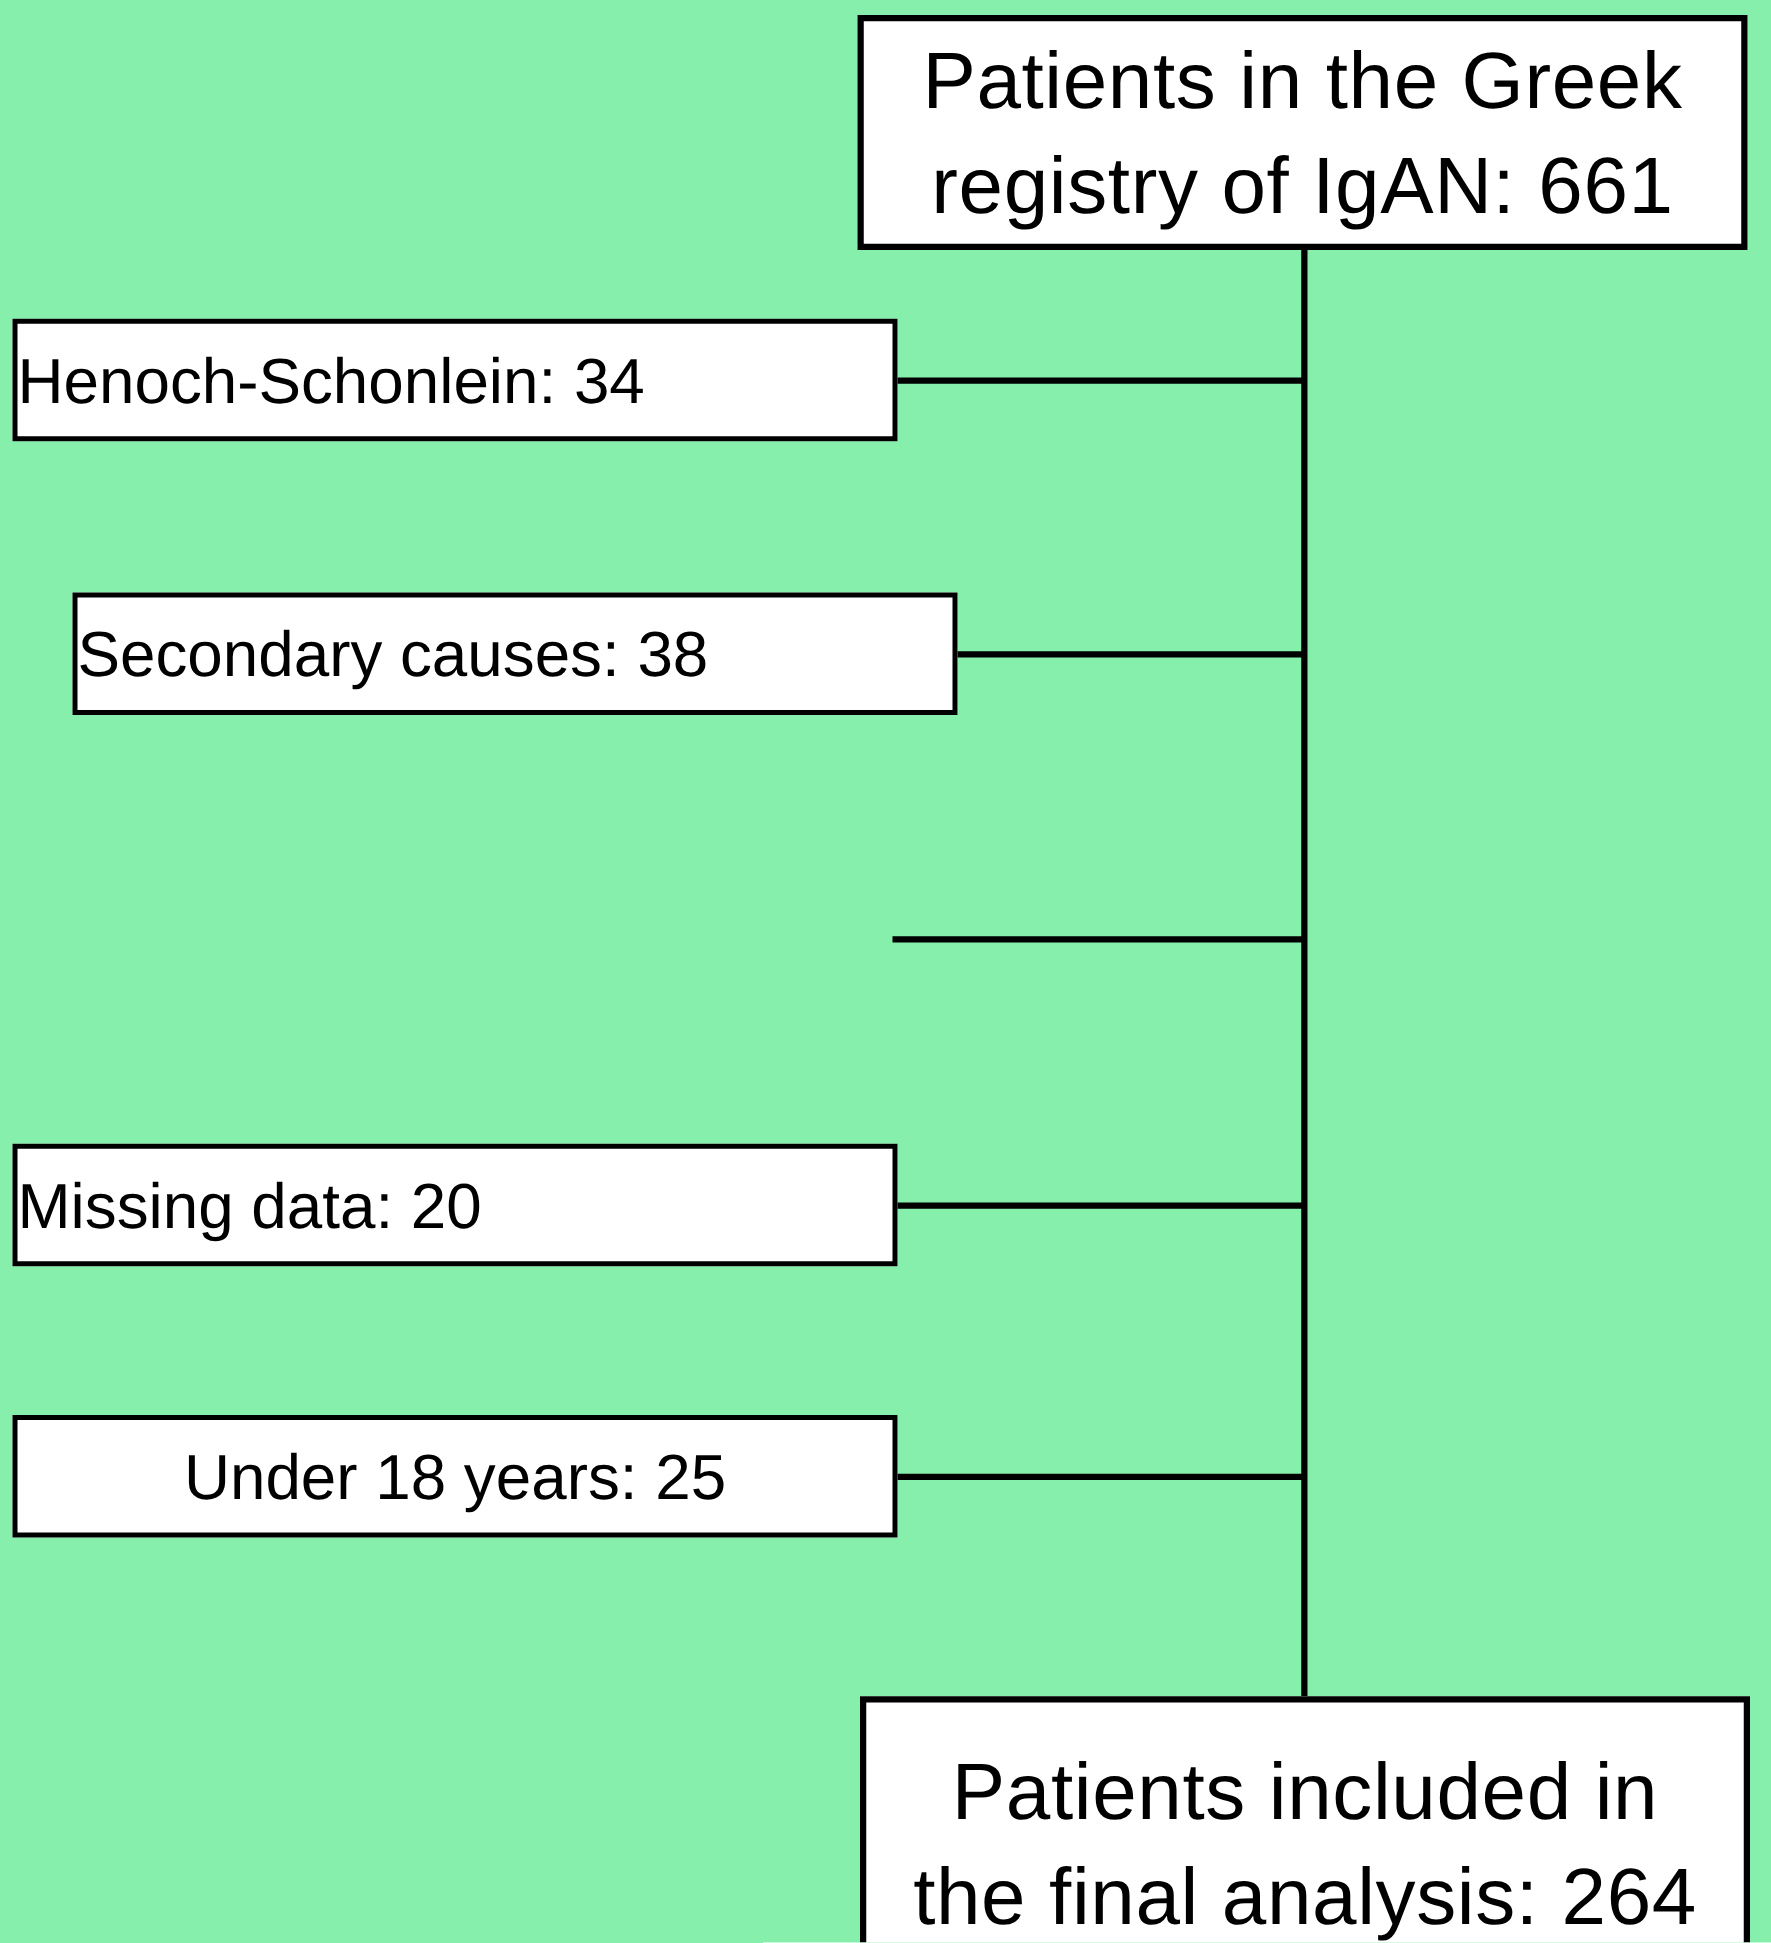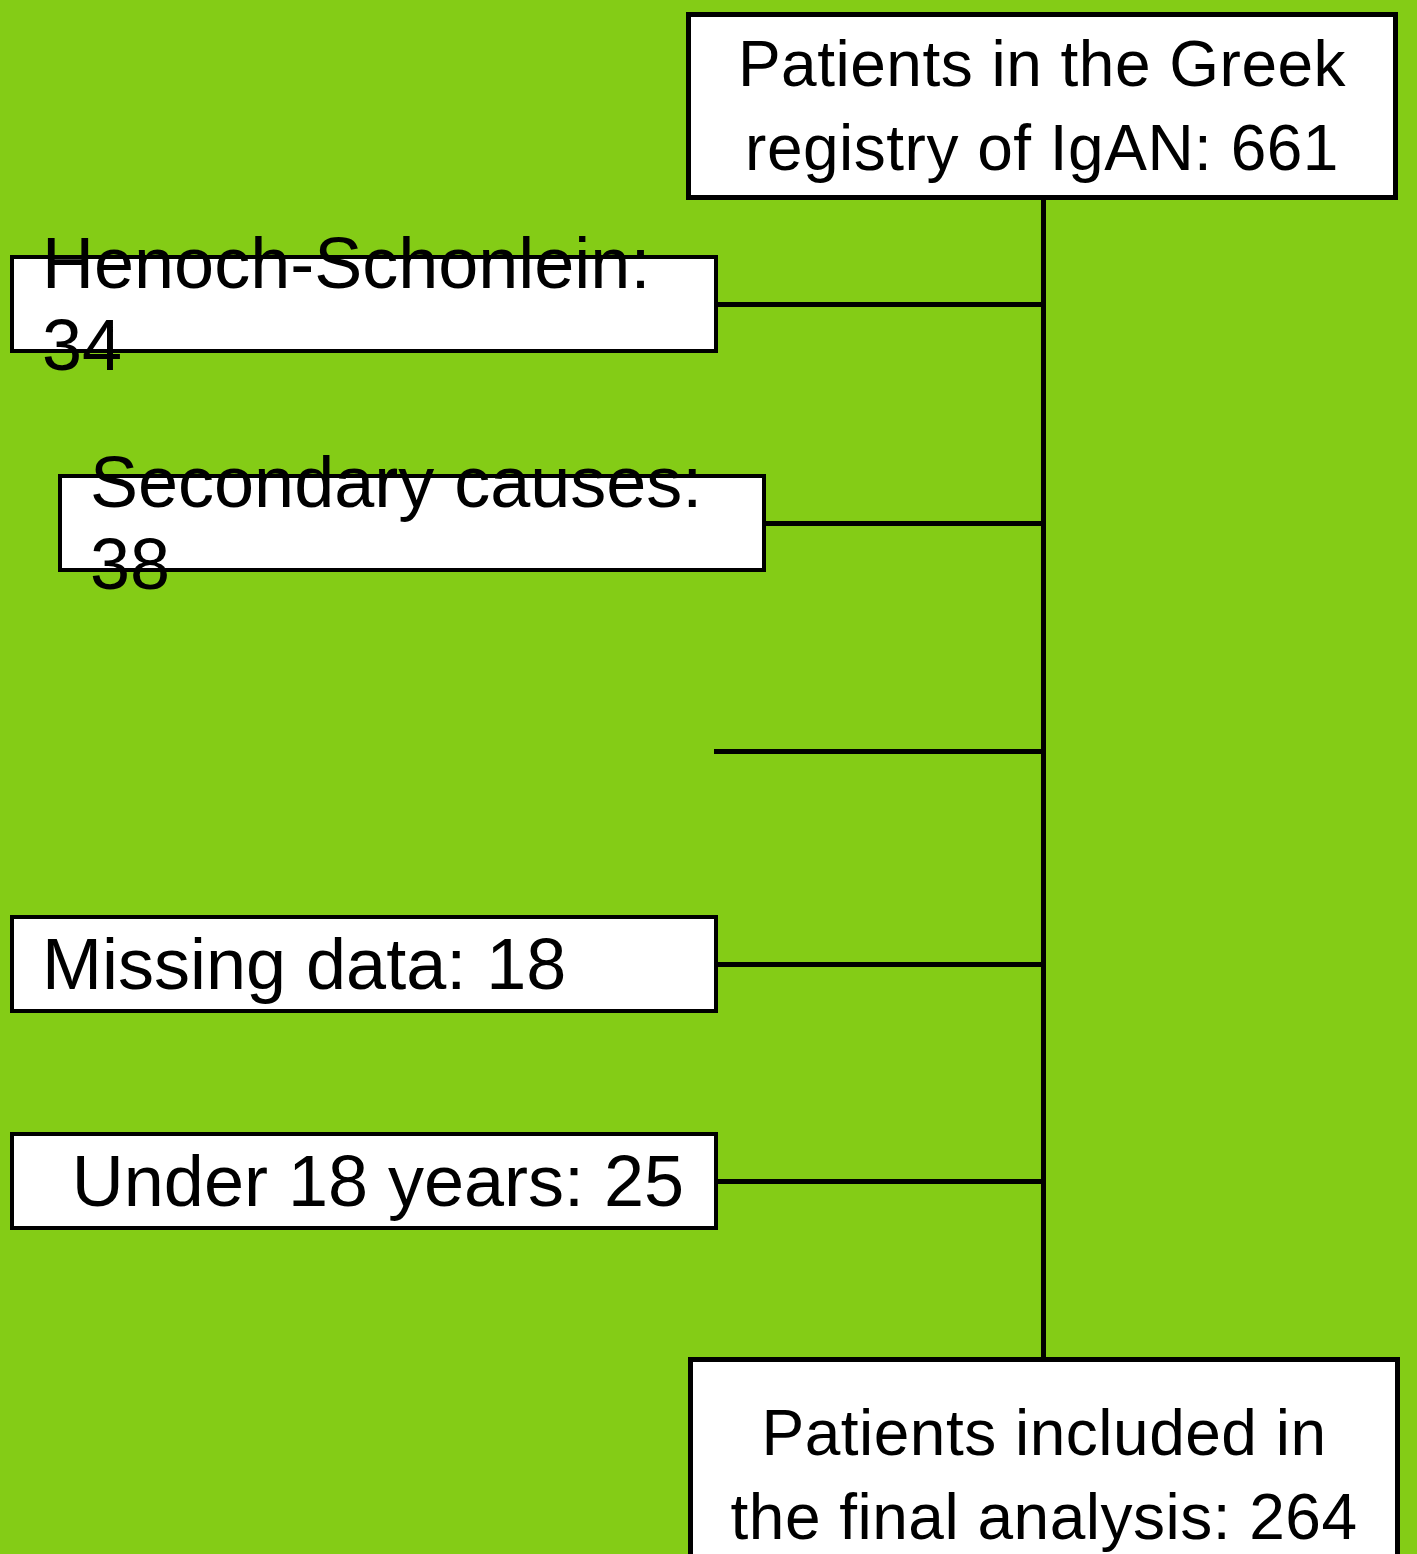--- a/index.html
+++ b/index.html
@@ -4,21 +4,21 @@
 <style>
   html, body {
     margin: 0;
     padding: 0;
     background: #ffffff;
   }
   .canvas {
     position: relative;
     width: 1417px;
     height: 1554px;
-    background: #84cc16;
+    background: #86efac;
     font-family: "Liberation Sans", sans-serif;
     color: #000000;
     overflow: hidden;
   }
   .box {
     position: absolute;
     box-sizing: border-box;
     background: #ffffff;
     border: 4px solid #000000;
     display: flex;
@@ -40,22 +40,21 @@
   }
   .bottom-box {
     left: 688px;
     top: 1357px;
     height: 236px;
   }
   .excl-box {
     left: 10px;
     width: 708px;
     height: 98px;
-    font-size: 72px;
-    padding-left: 28px;
+    font-size: 51px;
     justify-content: center;
   }
   .excl-1 { top: 255px; }
   .excl-2 { top: 474px; margin-left: 48px; }
   .excl-3 { top: 702px; }
   .excl-4 { top: 915px; }
   .excl-5 { top: 1132px; align-items: center; }
   .line {
     position: absolute;
     background: #000000;
@@ -95,21 +94,21 @@
     <span class="tline">registry of IgAN: 661</span>
   </div>
 
   <div class="box excl-box excl-1">
     <span>Henoch-Schonlein: 34</span>
   </div>
   <div class="box excl-box excl-2">
     <span>Secondary causes: 38</span>
   </div>
   <div class="box excl-box excl-4">
-    <span>Missing data: 18</span>
+    <span>Missing data: 20</span>
   </div>
   <div class="box excl-box excl-5">
     <span>Under 18 years: 25</span>
   </div>
 
   <div class="box center-box bottom-box">
     <span class="tline">Patients included in</span>
     <span class="tline">the final analysis: 264</span>
   </div>
 

